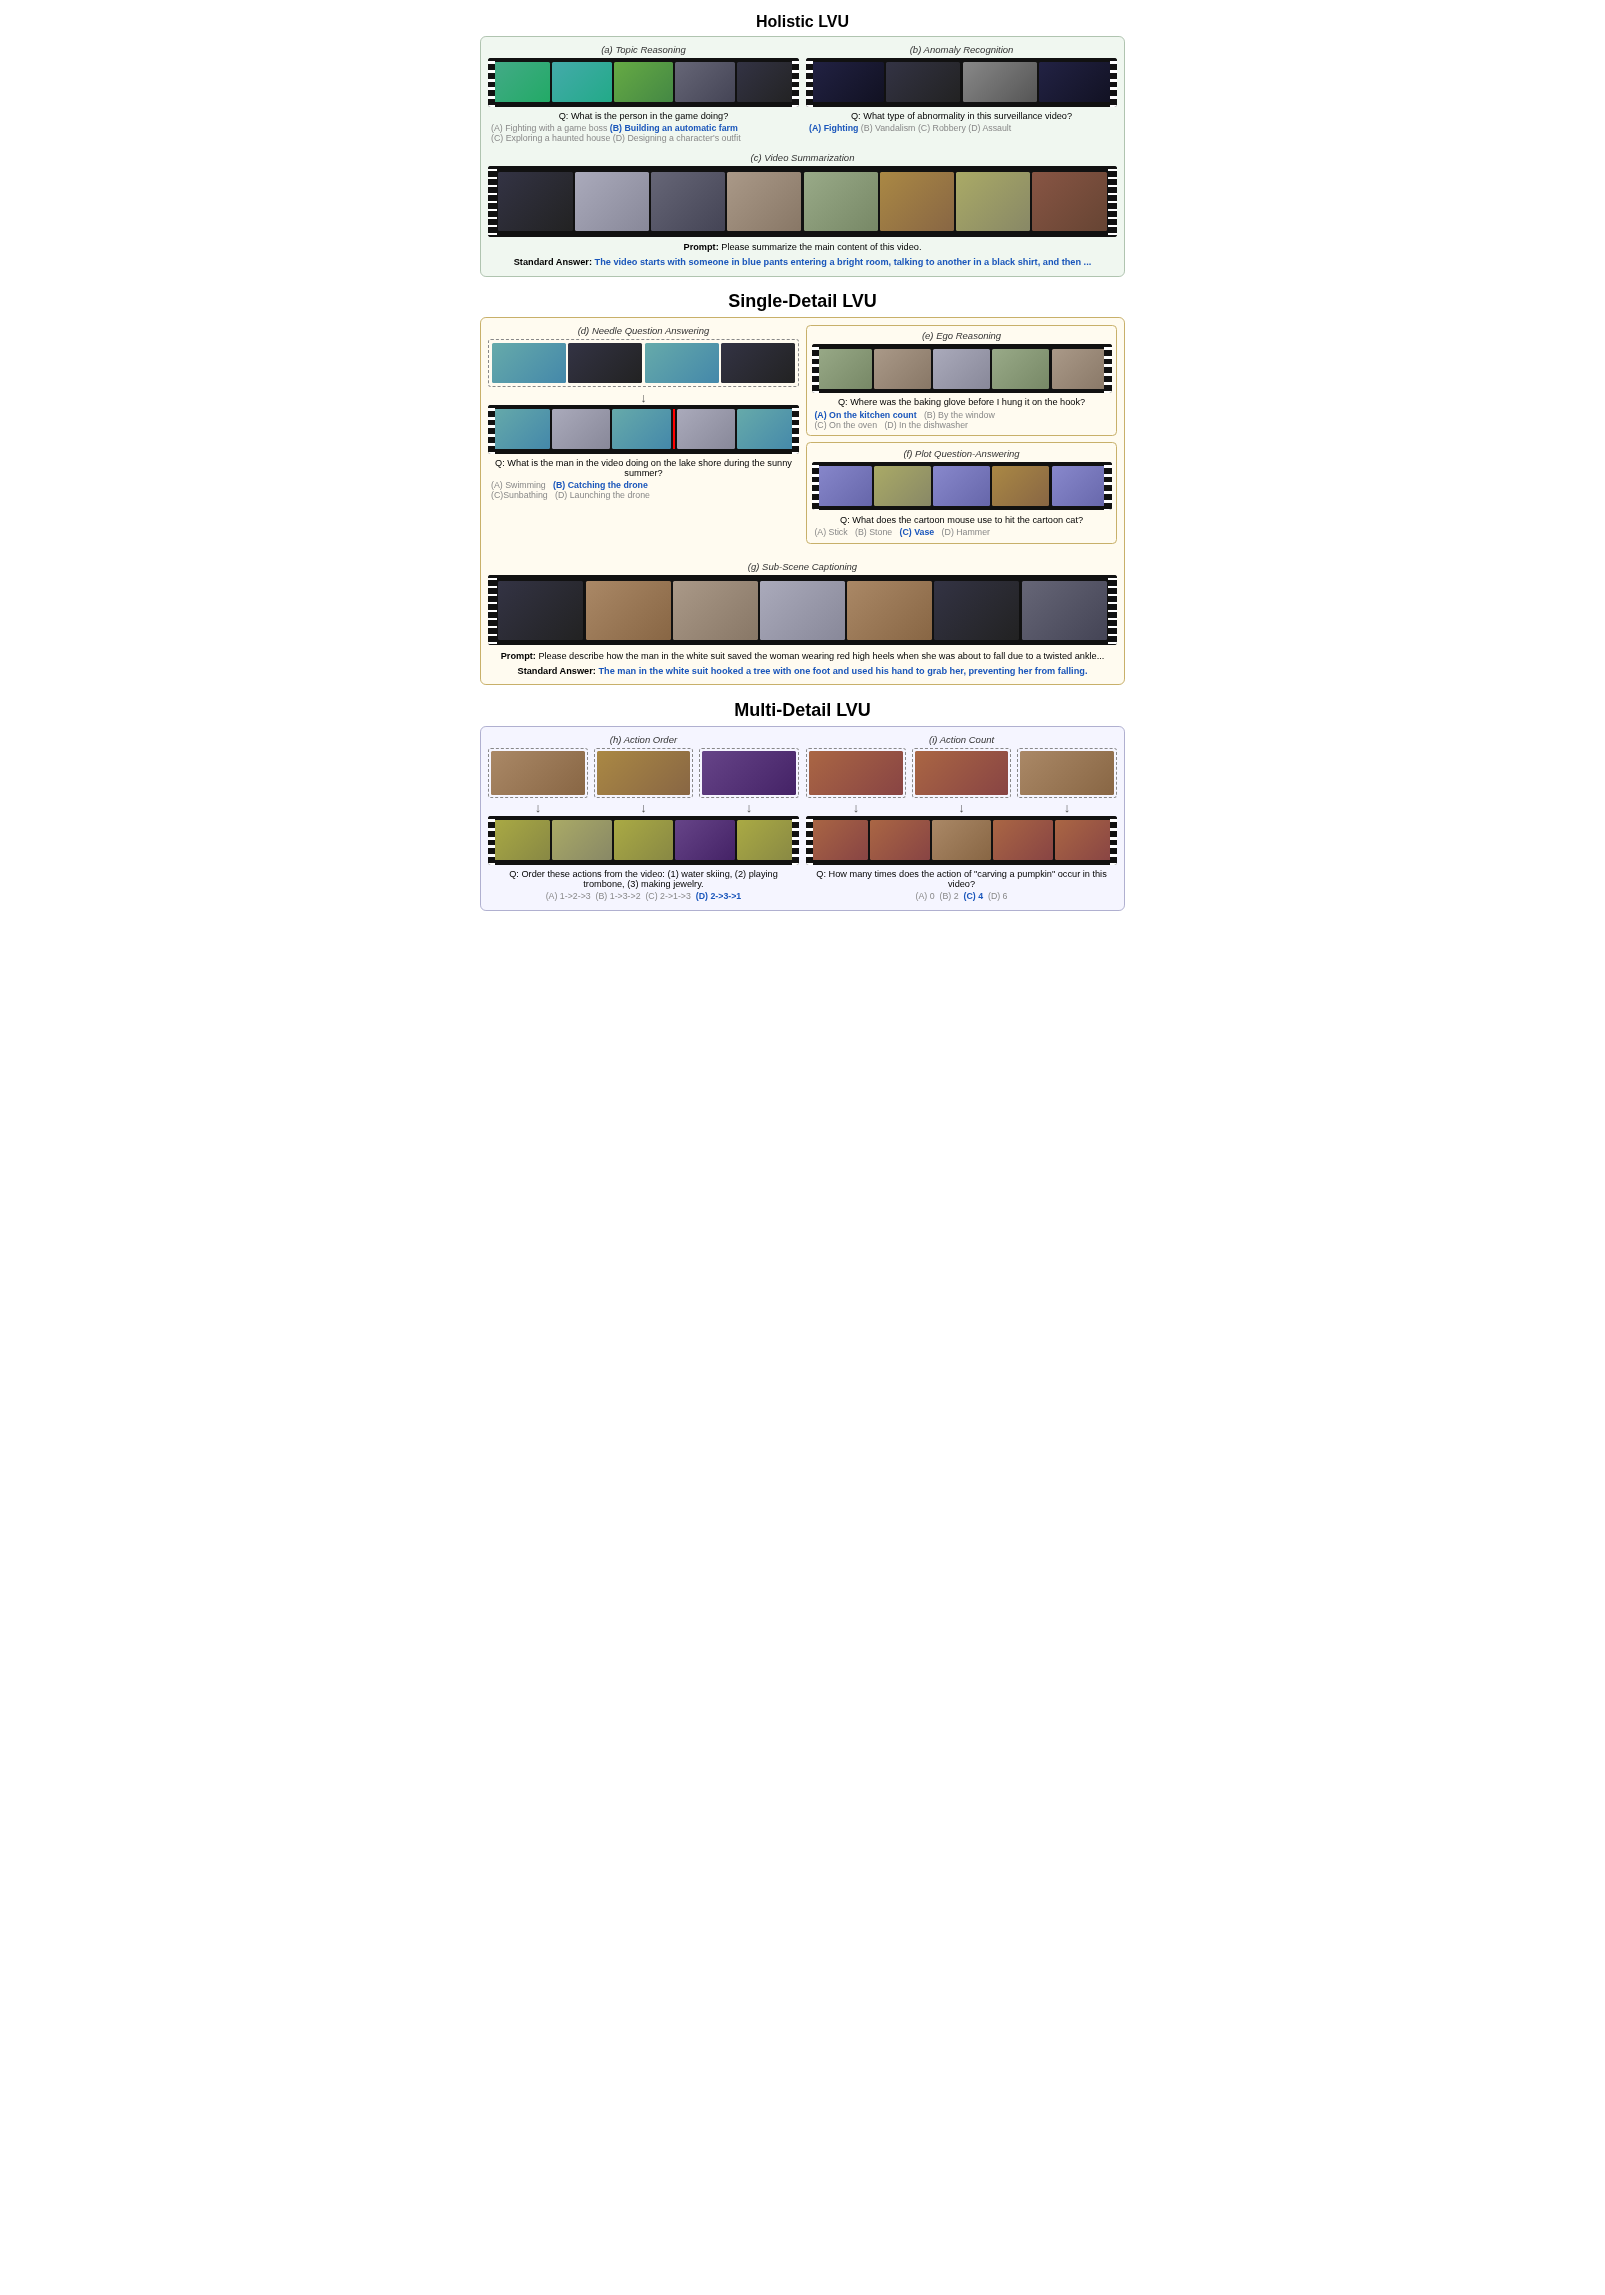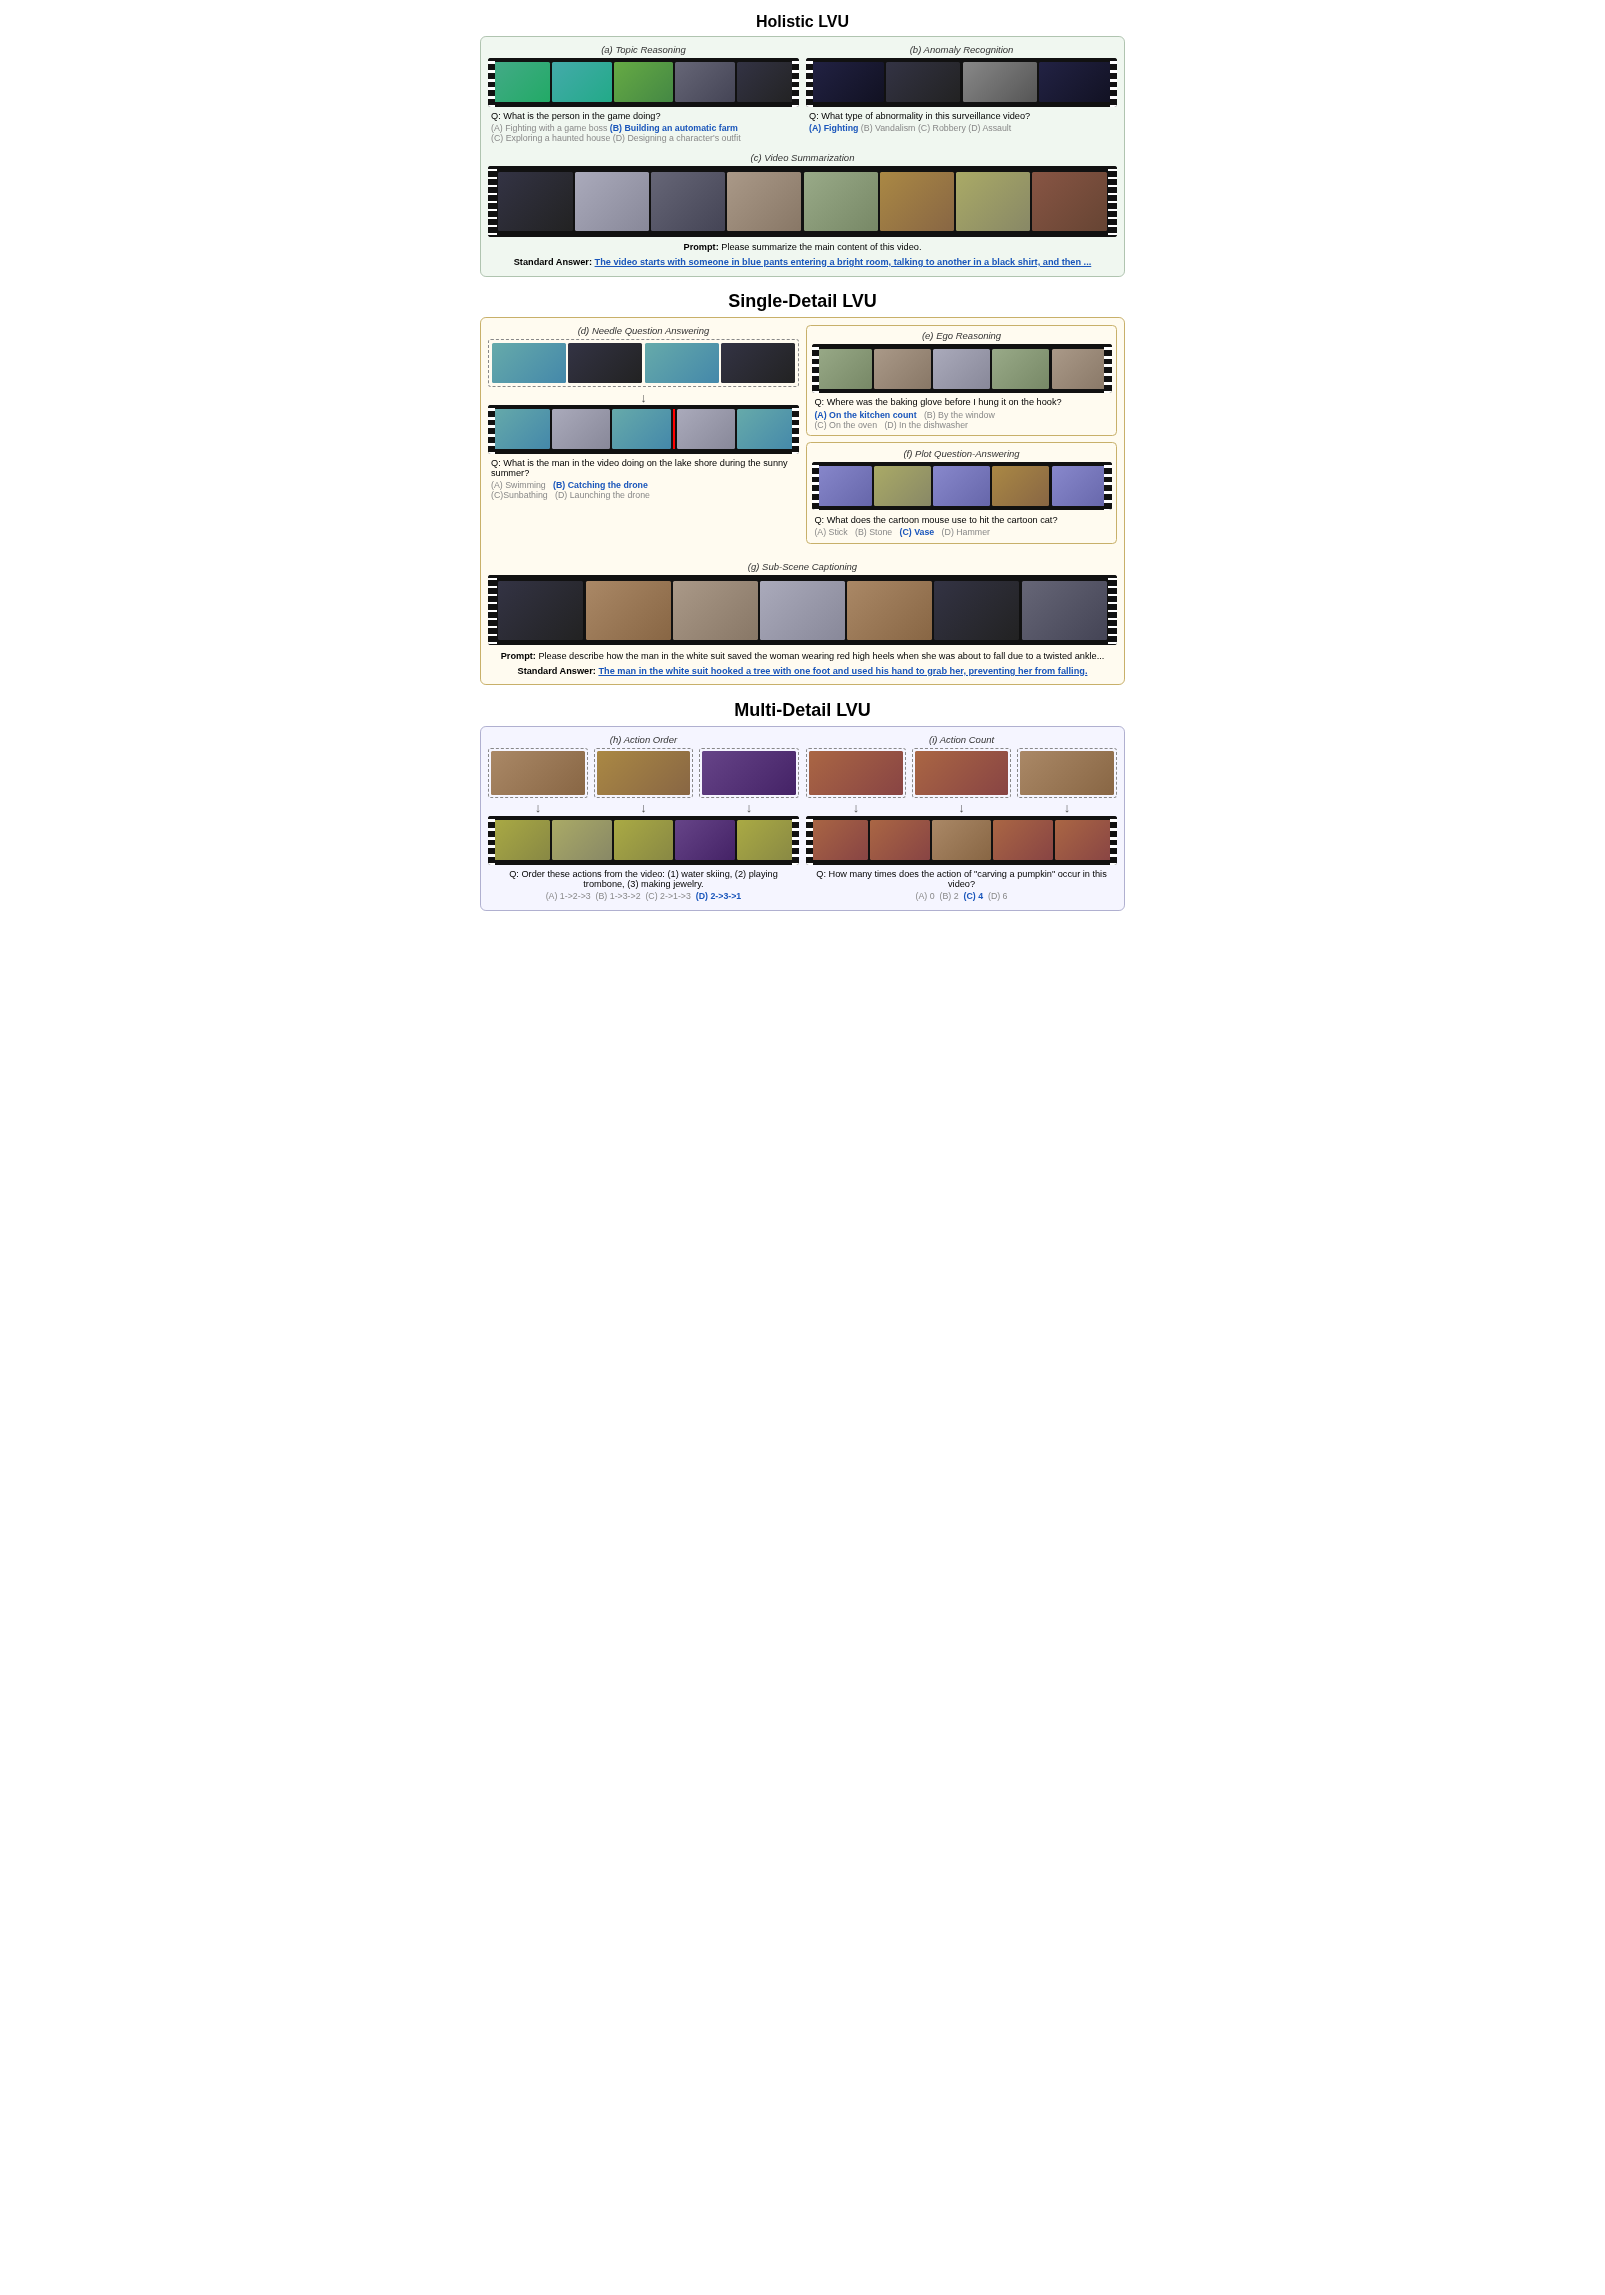--- a/index.html
+++ b/index.html
@@ -104,36 +104,37 @@
     .frame-fight { background: linear-gradient(135deg, #888, #555); }
     .frame-sponge { background: linear-gradient(135deg, #aa4, #884); }
     .frame-pumpkin { background: linear-gradient(135deg, #a64, #844); }
 
     .qa-section {
       padding: 4.4px 2.9px 1.5px 2.9px;
       font-size: 9.2px;
     }
     .qa-question {
       margin-bottom: 2.2px;
+      text-align: center;
     }
     .qa-options {
       color: #888;
       font-size: 8.8px;
     }
     .qa-answer-blue {
       color: #1a56bb;
       font-weight: bold;
     }
     .prompt-section {
       padding: 2.9px 2.9px 1.5px 2.9px;
       font-size: 9.2px;
       text-align: center;
     }
     .prompt-label { font-weight: bold; }
-    .prompt-answer { color: #1a56bb; font-weight: bold; text-decoration: underline; }
+    .prompt-answer { color: #1a56bb; font-weight: bold; }
 
     
     .single-detail-box {
       border: 1.5px solid #c8b06a;
       background: #fffbf0;
       border-radius: 5.9px;
       padding: 7.3px;
       margin-bottom: 8.8px;
     }
     

